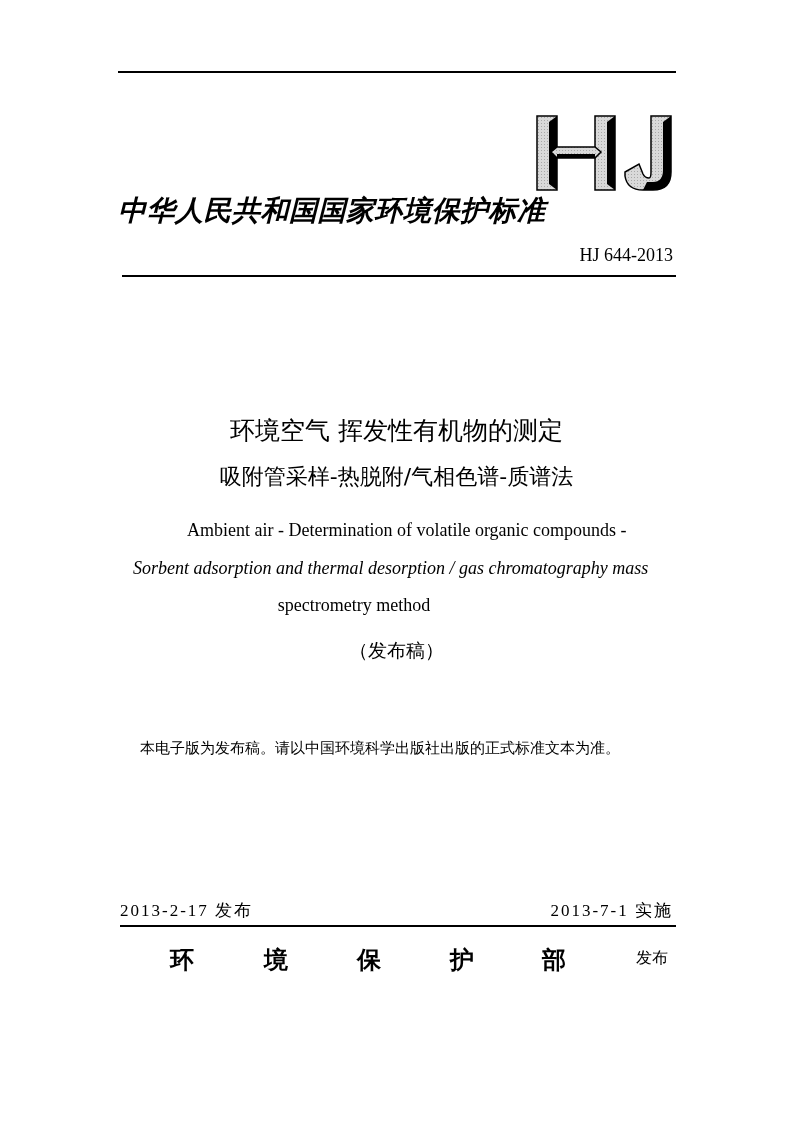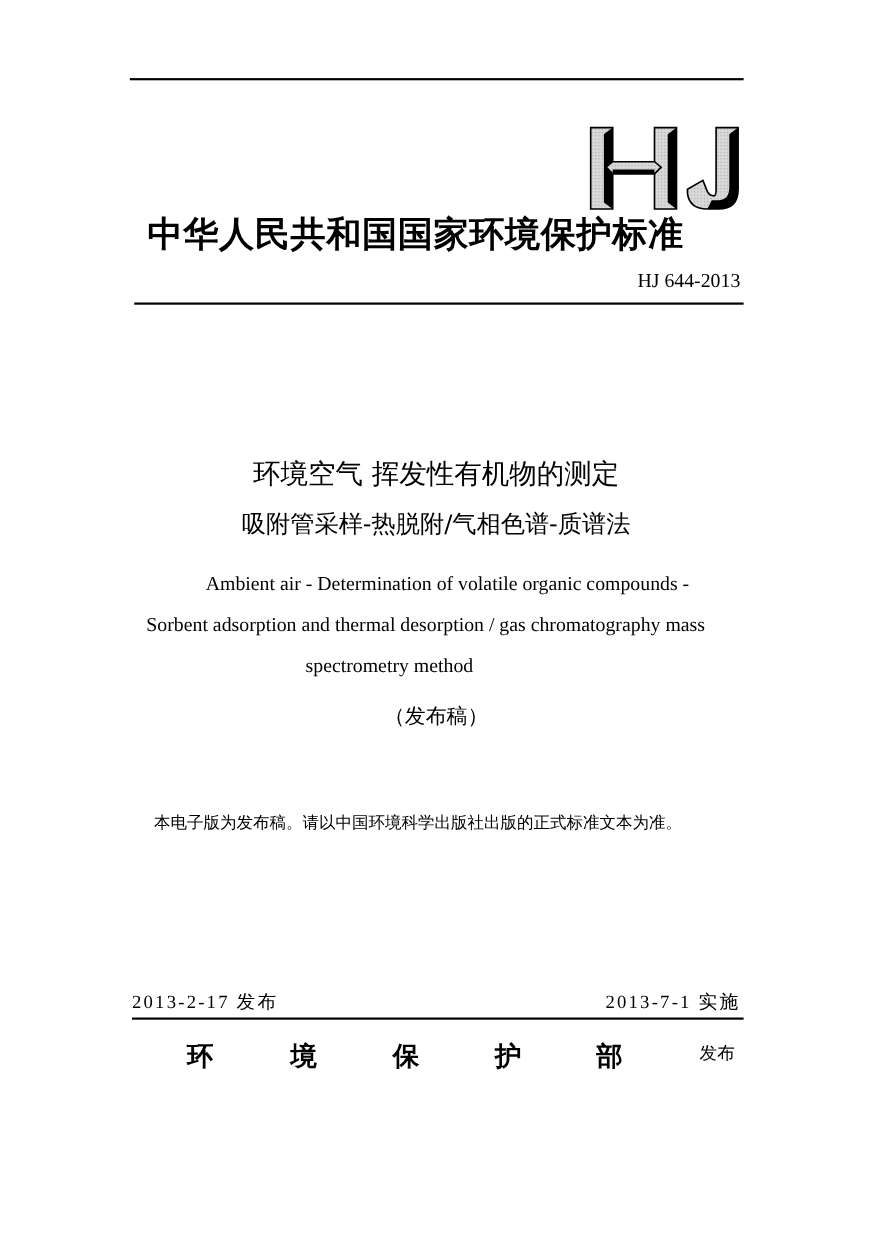--- a/index.html
+++ b/index.html
@@ -4,29 +4,29 @@
   <style>
     html, body { margin: 0; padding: 0; background: #ffffff; }
     body { width: 793px; height: 1122px; position: relative; overflow: hidden; color: #000; }
     .abs { position: absolute; }
     .rule { position: absolute; background: #000; }
     .serif { font-family: "Liberation Serif", "DejaVu Serif", serif; }
     .sans { font-family: "DejaVu Sans", "Liberation Sans", sans-serif; }
 
     #rule-top { left: 118px; top: 71px; width: 558px; height: 1.5px; }
     #hj-logo { left: 535px; top: 114px; width: 140px; height: 80px; }
-    #org-title { left: 134px; top: 192px; width: 560px; font-size: 32px; font-weight: bold; letter-spacing: 0.5px; white-space: nowrap; font-family: "DejaVu Serif", "Liberation Serif", serif; }
+    #org-title { left: 118px; top: 192px; width: 560px; font-size: 28px; font-weight: bold; letter-spacing: 0.5px; white-space: nowrap; font-family: "DejaVu Serif", "Liberation Serif", serif; font-style: italic; }
     #std-number { right: 120px; top: 245px; font-size: 18px; }
     #rule-mid { left: 122px; top: 275px; width: 554px; height: 1.5px; }
 
     #title-cn-1 { left: 0; width: 793px; top: 414px; text-align: center; font-size: 25px; }
     #title-cn-2 { left: 0; width: 793px; top: 462px; text-align: center; font-size: 22px; }
 
     #title-en-1 { left: 187px; top: 520px; font-size: 18px; white-space: nowrap; text-align: center; }
-    #title-en-2 { left: 133px; top: 558px; font-size: 18px; white-space: nowrap; }
+    #title-en-2 { left: 133px; top: 558px; font-size: 18px; white-space: nowrap; font-style: italic; }
     #title-en-3 { left: 0; width: 708px; top: 595px; text-align: center; font-size: 18px; }
     #draft-label { left: 0; width: 793px; top: 638px; text-align: center; font-size: 19px; }
 
     #notice { left: 140px; top: 739px; font-size: 15px; white-space: nowrap; }
 
     #release-date { left: 120px; top: 899px; font-size: 17px; letter-spacing: 2px; white-space: nowrap; }
     #effective-date { right: 120px; top: 899px; font-size: 17px; letter-spacing: 2px; white-space: nowrap; }
     #rule-bottom { left: 120px; top: 925px; width: 556px; height: 1.5px; }
 
     #issuer-row { left: 170px; top: 944px; width: 506px; height: 34px; }

